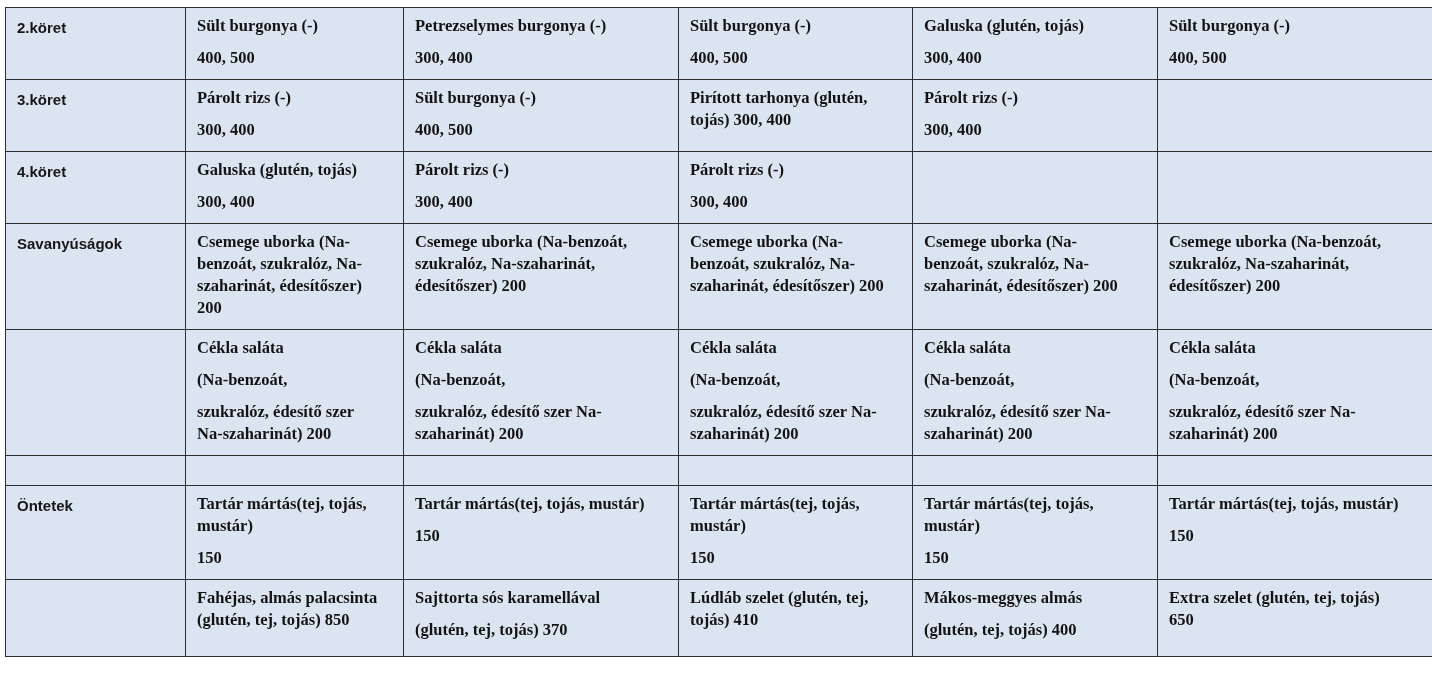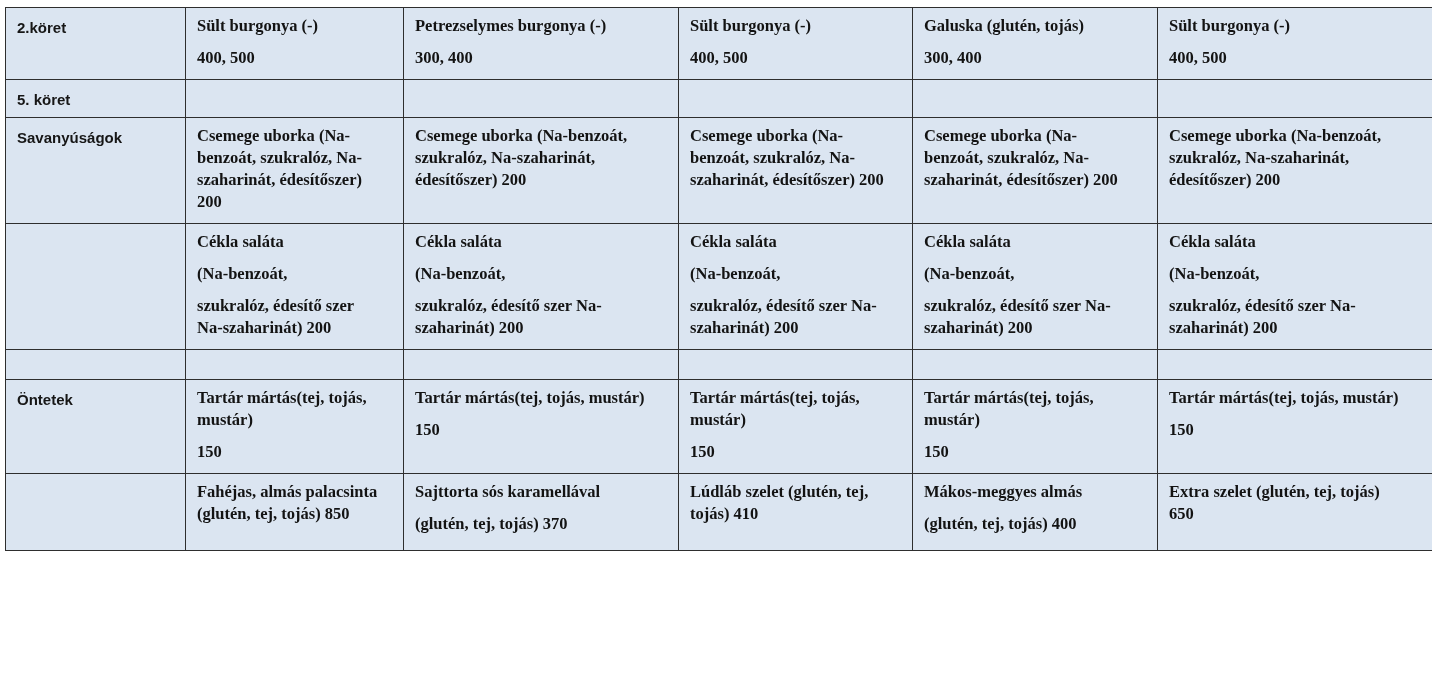--- a/index.html
+++ b/index.html
@@ -93,25 +93,53 @@
           </td>
           <td class="menu-cell">
             <p>Galuska (glutén, tojás)</p>
             <p>300, 400</p>
           </td>
           <td class="menu-cell">
             <p>Sült burgonya (-)</p>
             <p>400, 500</p>
           </td>
         </tr>
-        <tr class="r3">
-          <td class="label-cell">5. köret</td>
-          <td class="menu-cell"></td>
-          <td class="menu-cell"></td>
-          <td class="menu-cell"></td>
+        <tr class="r1">
+          <td class="label-cell">3.köret</td>
+          <td class="menu-cell">
+            <p>Párolt rizs (-)</p>
+            <p>300, 400</p>
+          </td>
+          <td class="menu-cell">
+            <p>Sült burgonya (-)</p>
+            <p>400, 500</p>
+          </td>
+          <td class="menu-cell">
+            <p>Pirított tarhonya (glutén, tojás) 300, 400</p>
+          </td>
+          <td class="menu-cell">
+            <p>Párolt rizs (-)</p>
+            <p>300, 400</p>
+          </td>
+          <td class="menu-cell"></td>
+        </tr>
+        <tr class="r2">
+          <td class="label-cell">4.köret</td>
+          <td class="menu-cell">
+            <p>Galuska (glutén, tojás)</p>
+            <p>300, 400</p>
+          </td>
+          <td class="menu-cell">
+            <p>Párolt rizs (-)</p>
+            <p>300, 400</p>
+          </td>
+          <td class="menu-cell">
+            <p>Párolt rizs (-)</p>
+            <p>300, 400</p>
+          </td>
           <td class="menu-cell"></td>
           <td class="menu-cell"></td>
         </tr>
         <tr class="r4">
           <td class="label-cell">Savanyúságok</td>
           <td class="menu-cell">
             <p>Csemege uborka (Na-benzoát, szukralóz, Na-szaharinát, édesítőszer) 200</p>
           </td>
           <td class="menu-cell">
             <p>Csemege uborka (Na-benzoát, szukralóz, Na-szaharinát, édesítőszer) 200</p>

